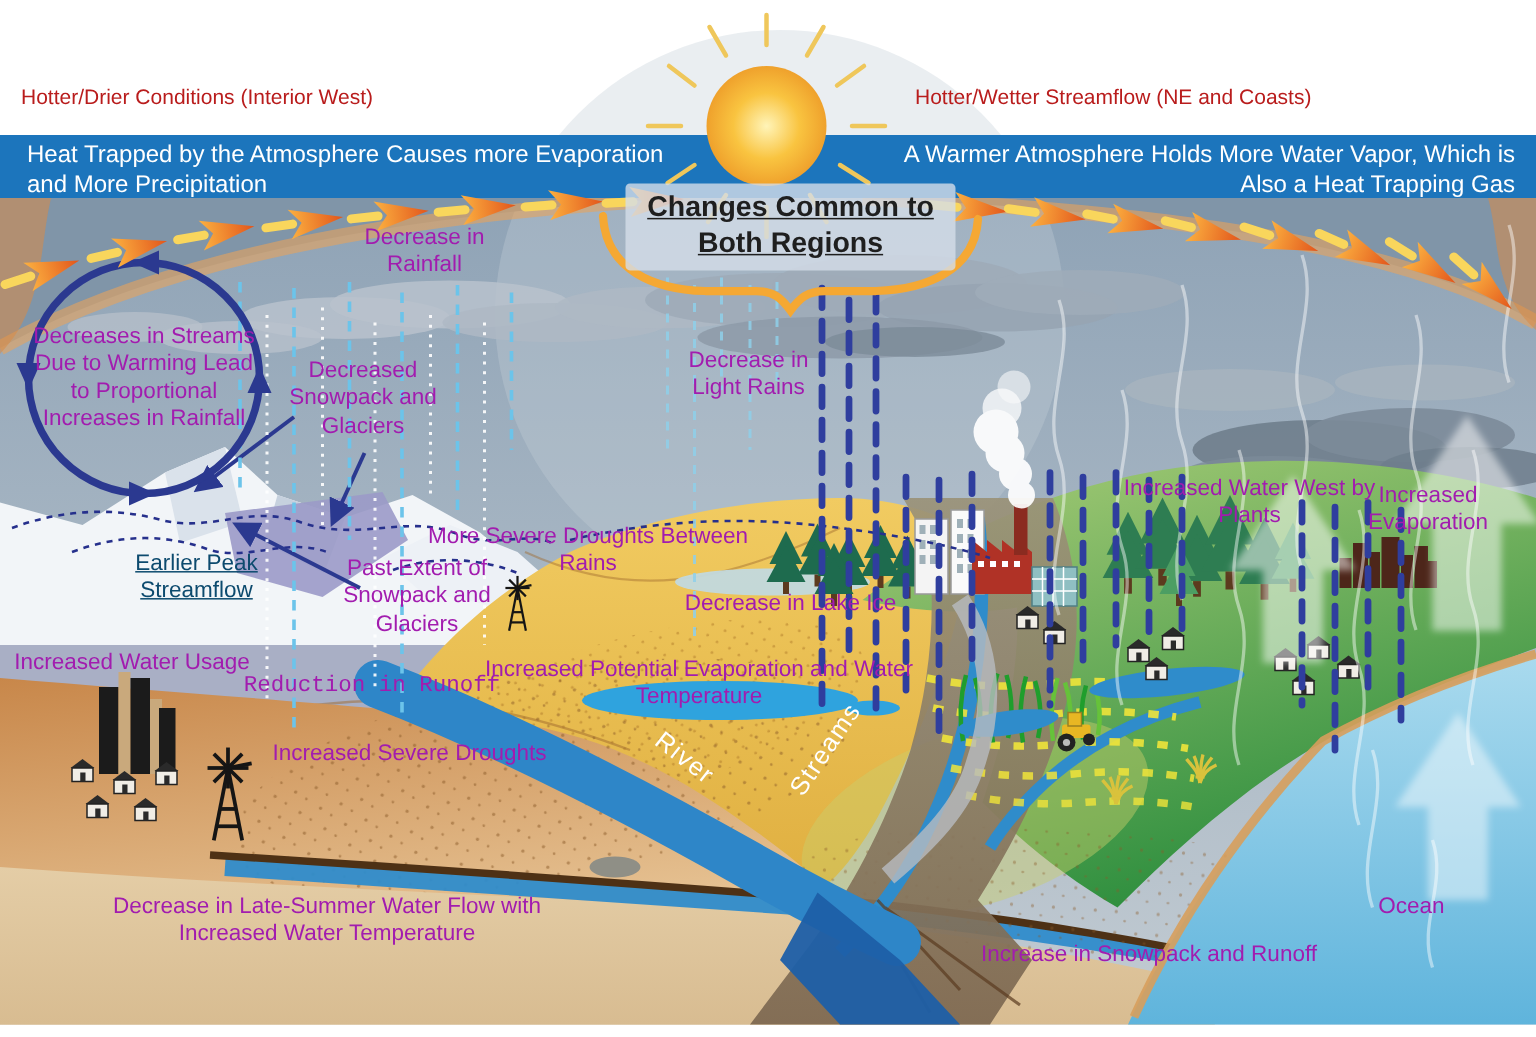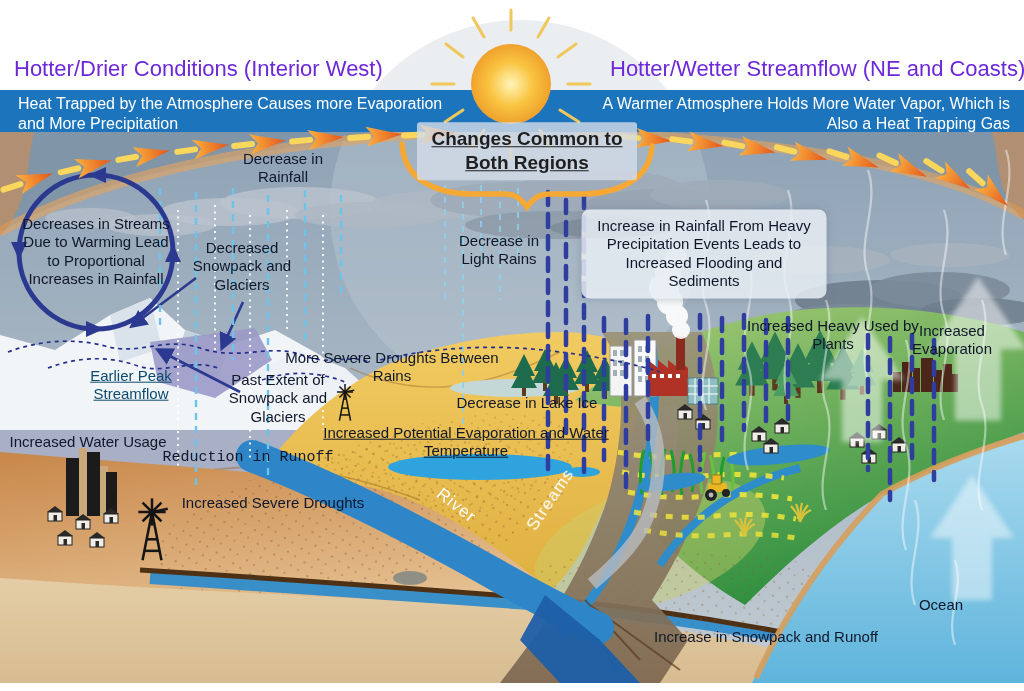--- a/index.html
+++ b/index.html
@@ -1,21 +1,21 @@
 <!DOCTYPE html>
 <html><head>
 <meta charset="utf-8">
 <style>
   html,body{margin:0;padding:0;background:#ffffff;}
   #canvas{position:relative;width:1024px;height:691px;background:#ffffff;overflow:hidden;
           font-family:"Liberation Sans",sans-serif;}
   #scene{position:absolute;left:0;top:0;z-index:1;}
-  .lbl{position:absolute;z-index:5;font-size:15px;line-height:1.22;color:#0f172a;
+  .lbl{position:absolute;z-index:5;font-size:15px;line-height:1.22;color:#a21caf;
        text-align:center;transform:translate(-50%,-50%);}
-  .title{font-size:22px;color:#6d28d9;transform:none;white-space:nowrap;text-align:right;}
+  .title{font-size:14px;color:#b91c1c;transform:none;white-space:nowrap;text-align:right;}
   .banner-text{font-size:16px;color:#ffffff;transform:none;text-align:left;line-height:1.25;}
   .banner-right{text-align:right;}
   .center-box{background:rgba(213,221,232,0.80);font-weight:bold;font-size:19px;color:#1f1f1f;
               padding:5px 12px;border-radius:3px;line-height:1.25;text-decoration:underline;}
   .info-box{background:rgba(231,237,243,0.85);border-radius:8px;padding:8px 10px;
             box-shadow:0 0 8px rgba(110,125,145,0.45);}
   .rot-river{transform:translate(-50%,-50%) rotate(38deg);color:#fff;font-size:17px;letter-spacing:1px;}
   .rot-streams{transform:translate(-50%,-50%) rotate(-56deg);color:#fff;font-size:17px;letter-spacing:1px;}
   .muted{color:#0c4a6e;text-decoration:underline;}
   .nowrap{white-space:nowrap;}
@@ -474,29 +474,29 @@
 
 <div class="lbl banner-text" style="left:18px;top:94px;width:430px;">Heat Trapped by the Atmosphere Causes more Evaporation and More Precipitation</div>
 <div class="lbl banner-text banner-right" style="right:14px;left:auto;top:94px;width:440px;">A Warmer Atmosphere Holds More Water Vapor, Which is Also a Heat Trapping Gas</div>
 
 <div class="lbl center-box" style="left:527px;top:151px;width:196px;">Changes Common to Both Regions</div>
 
 <div class="lbl" style="left:283px;top:168px;width:130px;">Decrease in Rainfall</div>
 <div class="lbl" style="left:96px;top:252px;width:148px;">Decreases in Streams Due to Warming  Lead to Proportional Increases in Rainfall</div>
 <div class="lbl" style="left:242px;top:266px;width:130px;">Decreased Snowpack and Glaciers</div>
 <div class="lbl" style="left:499px;top:250px;width:115px;">Decrease in Light Rains</div>
-<div class="lbl info-box" style="left:704px;top:254px;width:225px;">Increase in Rainfall From Heavy Precipitation Events Leads to Increased Flooding and Sediments</div>
-<div class="lbl" style="left:833px;top:335px;width:185px;">Increased Heavy Used by Plants</div>
+<div class="lbl" style="left:833px;top:335px;width:185px;">Increased Water West by Plants</div>
 <div class="lbl" style="left:952px;top:340px;width:135px;">Increased Evaporation</div>
 <div class="lbl" style="left:392px;top:367px;width:230px;">More Severe Droughts Between Rains</div>
 <div class="lbl muted" style="left:131px;top:385px;width:150px;">Earlier Peak Streamflow</div>
 <div class="lbl" style="left:278px;top:398px;width:150px;">Past Extent of Snowpack and Glaciers</div>
 <div class="lbl nowrap" style="left:527px;top:403px;">Decrease in Lake Ice</div>
-<div class="lbl" style="left:466px;top:442px;width:290px;text-decoration:underline;">Increased Potential Evaporation and Water Temperature</div>
+<div class="lbl" style="left:466px;top:456px;width:290px;">Increased Potential Evaporation and Water Temperature</div>
 <div class="lbl" style="left:88px;top:442px;width:160px;">Increased Water Usage</div>
 <div class="lbl nowrap" style="left:248px;top:458px;font-family:Liberation Mono, monospace;">Reduction in Runoff</div>
 <div class="lbl" style="left:273px;top:503px;width:190px;">Increased Severe Droughts</div>
 <div class="lbl rot-river" style="left:456px;top:506px;">River</div>
 <div class="lbl rot-streams" style="left:551px;top:500px;">Streams</div>
+<div class="lbl" style="left:218px;top:614px;width:340px;">Decrease in Late-Summer Water Flow with Increased Water Temperature</div>
 <div class="lbl" style="left:766px;top:637px;width:230px;">Increase in Snowpack and Runoff</div>
 <div class="lbl" style="left:941px;top:605px;width:100px;">Ocean</div>
 
 </div>
 
 </body></html>

